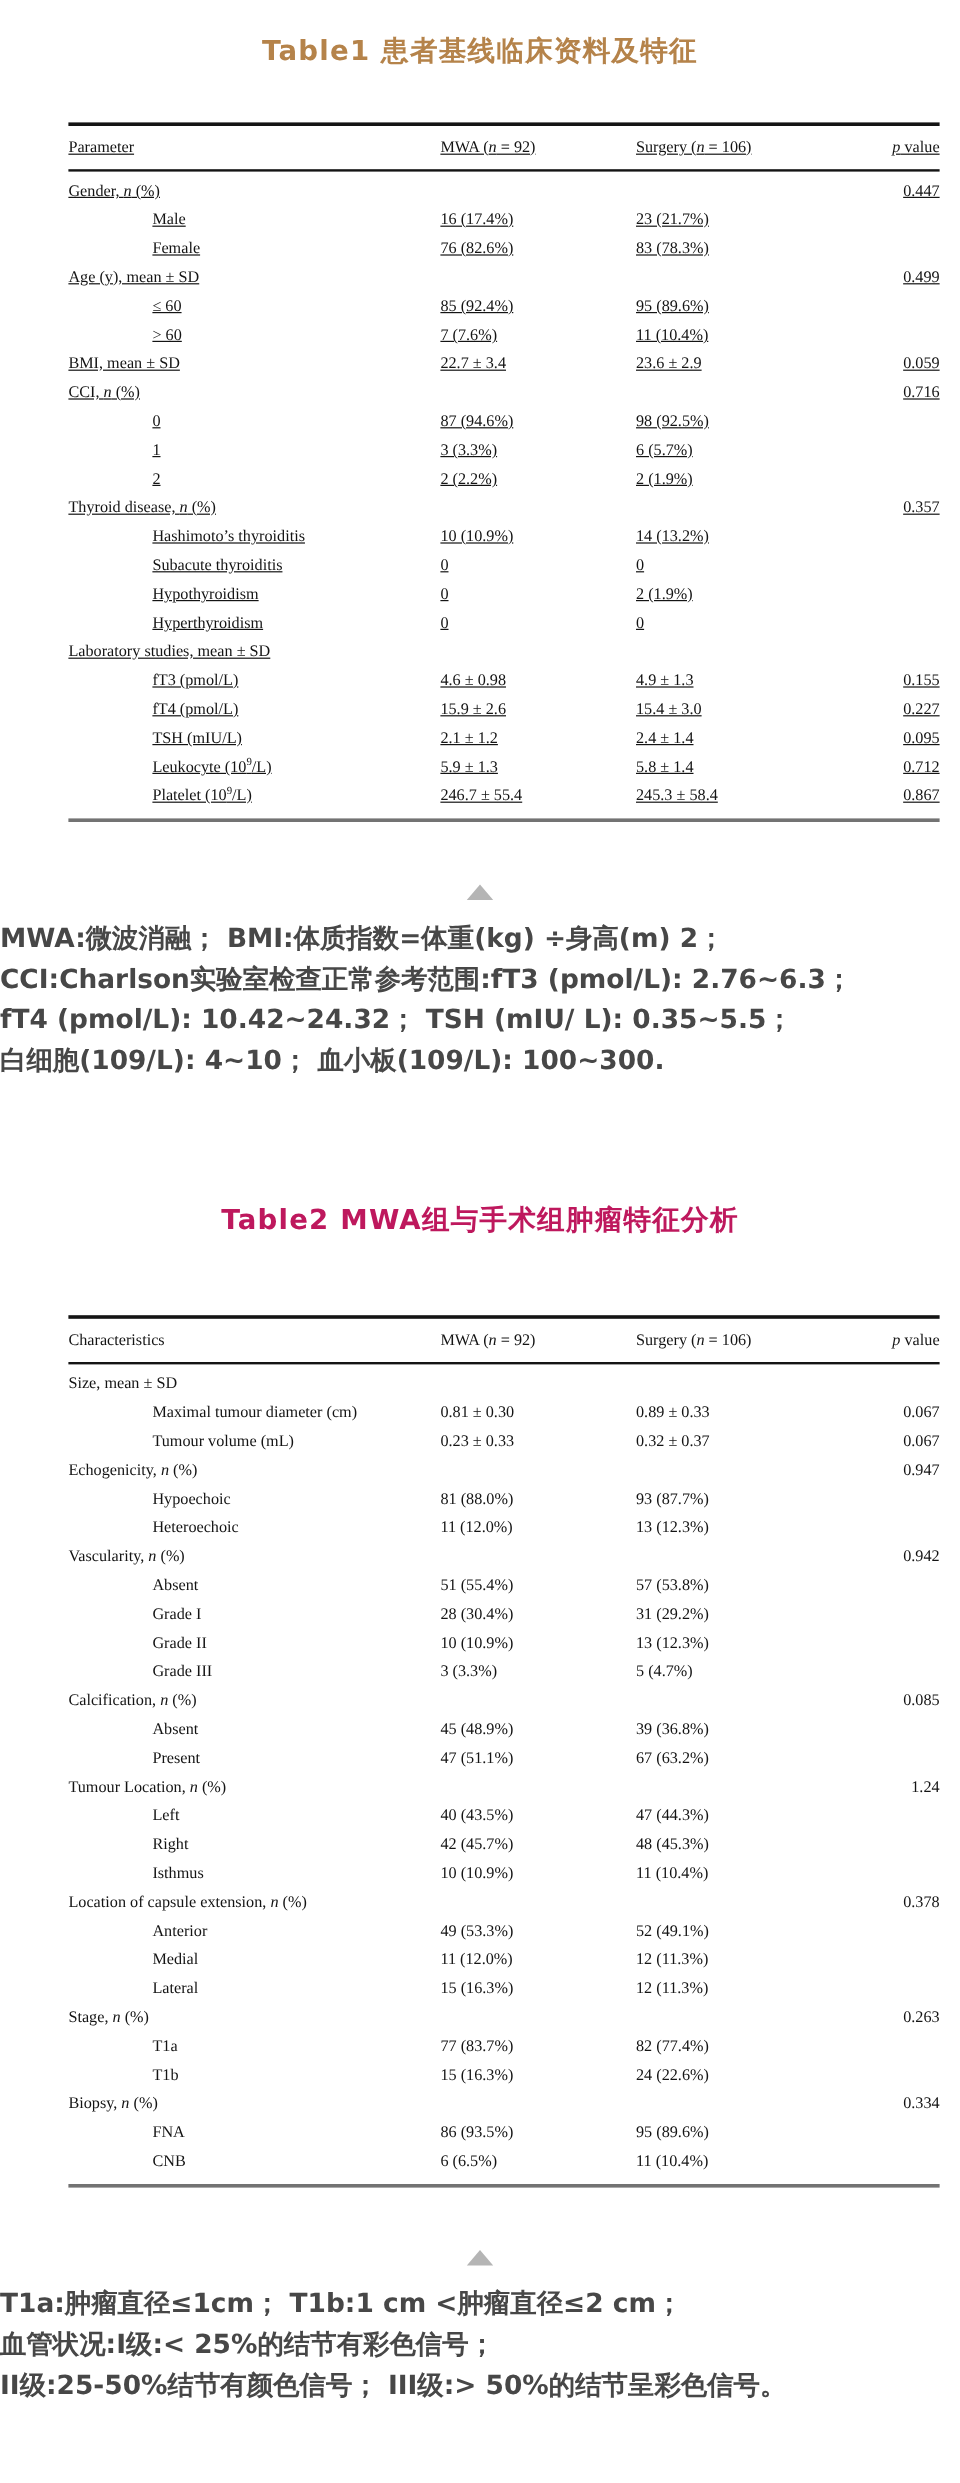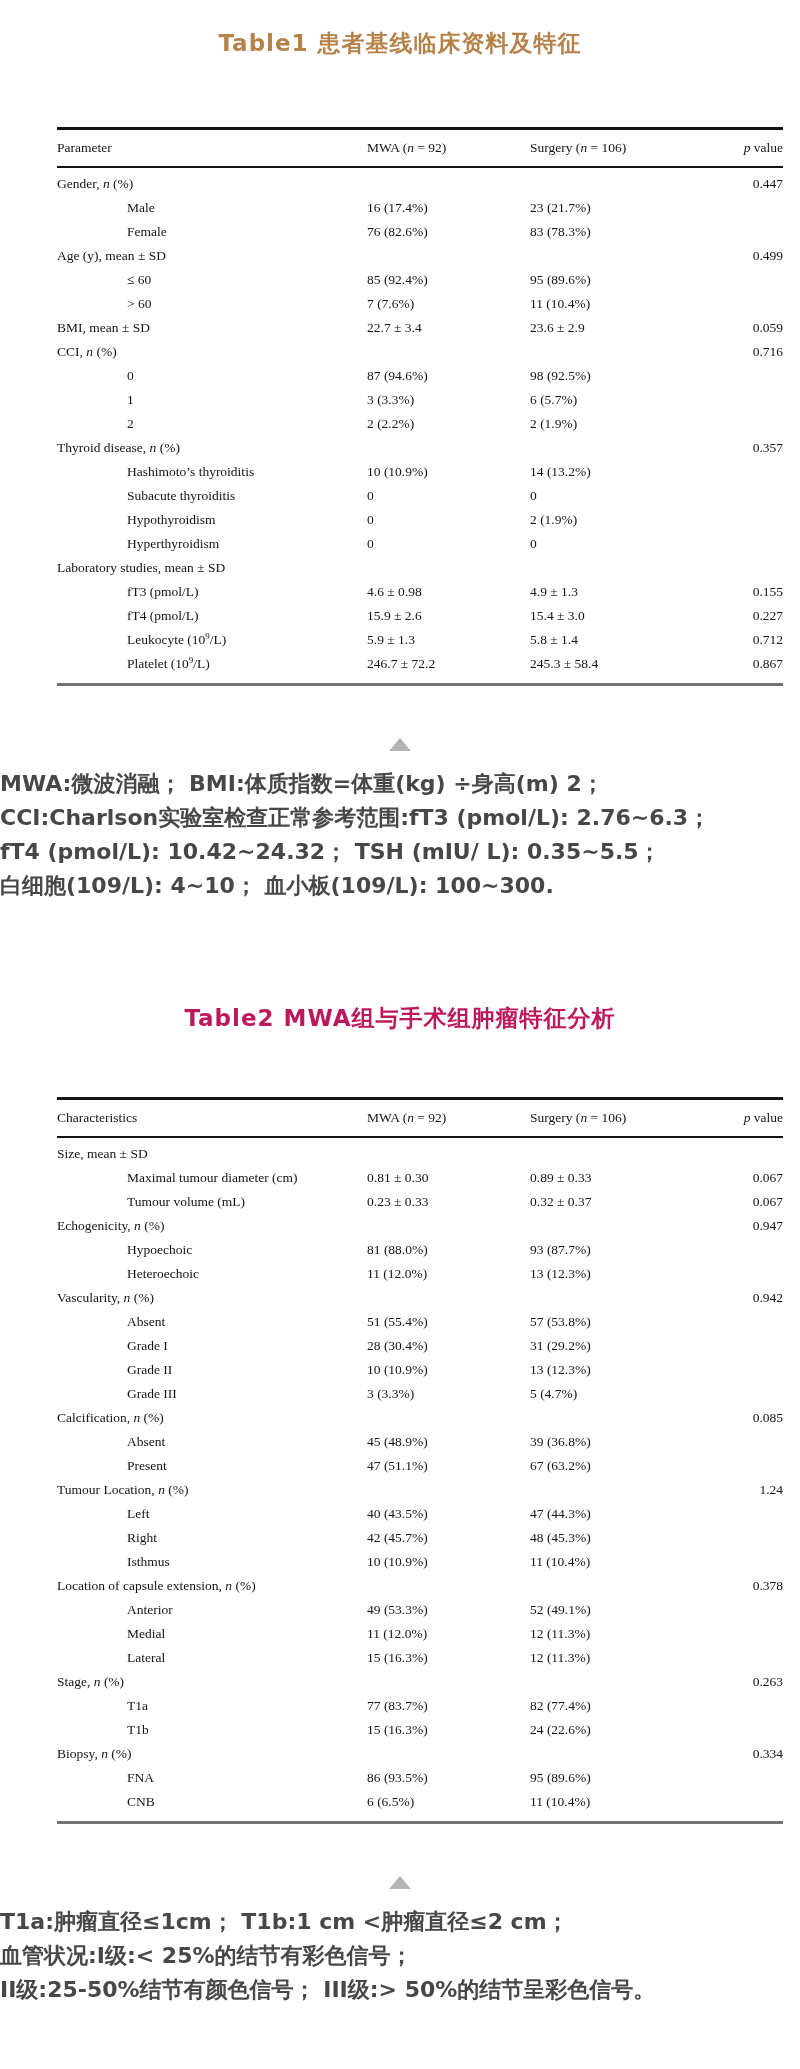--- a/index.html
+++ b/index.html
@@ -14,21 +14,21 @@
   .big-title{
     padding-top:26px;
     font-family:"DejaVu Sans","Liberation Sans",sans-serif;
     font-weight:bold;
     font-size:23px;
     line-height:34px;
     text-align:center;
     letter-spacing:1px;
   }
   .tbl{margin-left:57px;width:726px;}
-  .tbl1{margin-top:67px;}
+  .tbl1{margin-top:42px;text-decoration:underline;}
   .tbl2{margin-top:62px;}
   .t-head{
     display:grid;
     grid-template-columns:310px 163px 175px 78px;
     align-items:center;
     height:36px;
     border-top:3px solid #141414;
     border-bottom:2px solid #141414;
     font-size:13.5px;
   }
@@ -188,28 +188,34 @@
           <div class="cell c2">4.9 ± 1.3</div>
           <div class="cell c3">0.155</div>
         </div>
         <div class="t-row">
           <div class="cell c0 indent">fT4 (pmol/L)</div>
           <div class="cell c1">15.9 ± 2.6</div>
           <div class="cell c2">15.4 ± 3.0</div>
           <div class="cell c3">0.227</div>
         </div>
         <div class="t-row">
+          <div class="cell c0 indent">TSH (mIU/L)</div>
+          <div class="cell c1">2.1 ± 1.2</div>
+          <div class="cell c2">2.4 ± 1.4</div>
+          <div class="cell c3">0.095</div>
+        </div>
+        <div class="t-row">
           <div class="cell c0 indent">Leukocyte (10<sup>9</sup>/L)</div>
           <div class="cell c1">5.9 ± 1.3</div>
           <div class="cell c2">5.8 ± 1.4</div>
           <div class="cell c3">0.712</div>
         </div>
         <div class="t-row">
           <div class="cell c0 indent">Platelet (10<sup>9</sup>/L)</div>
-          <div class="cell c1">246.7 ± 72.2</div>
+          <div class="cell c1">246.7 ± 55.4</div>
           <div class="cell c2">245.3 ± 58.4</div>
           <div class="cell c3">0.867</div>
         </div>
       </div>
   </div>
 
   <div class="note-block">
     <div class="tri"></div>
     <div class="note-lines">
       <div>MWA:微波消融； BMI:体质指数=体重(kg) ÷身高(m) 2；</div>

